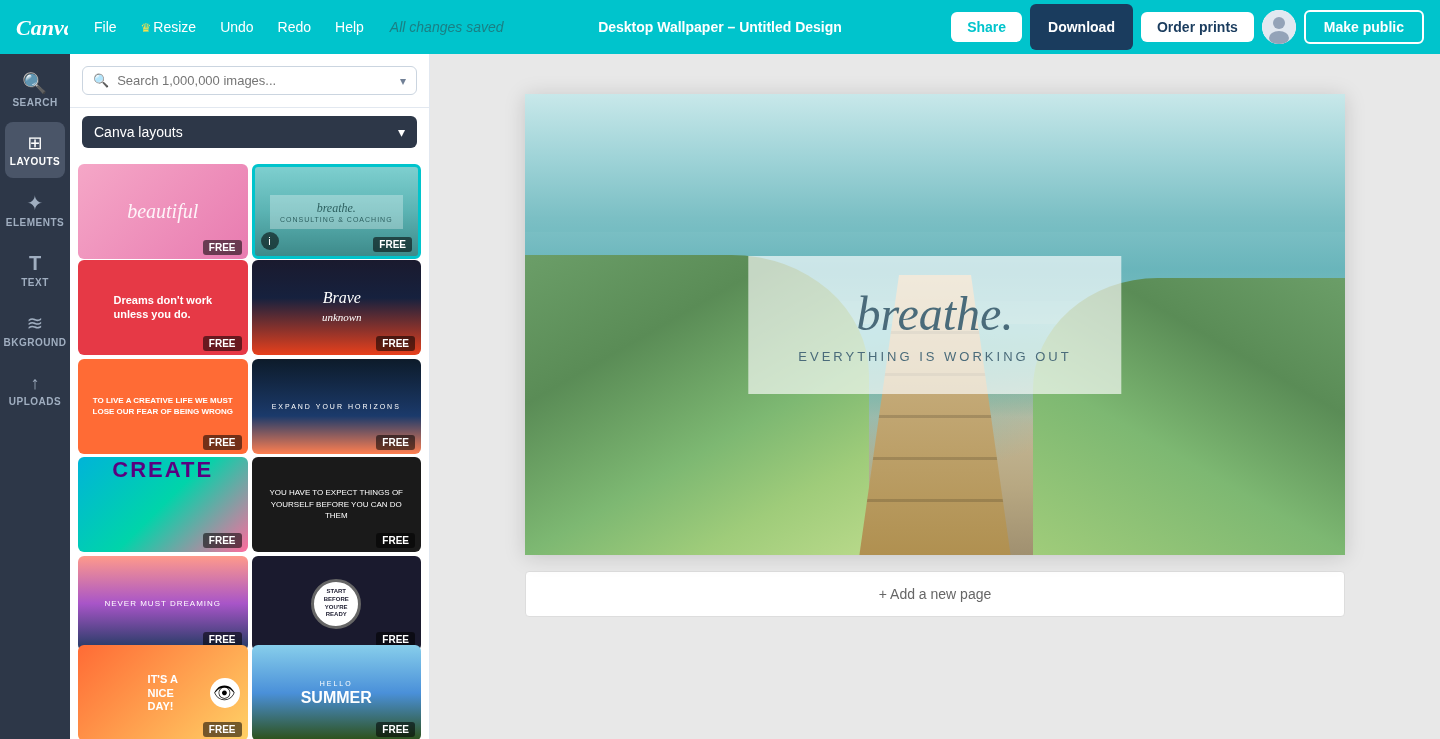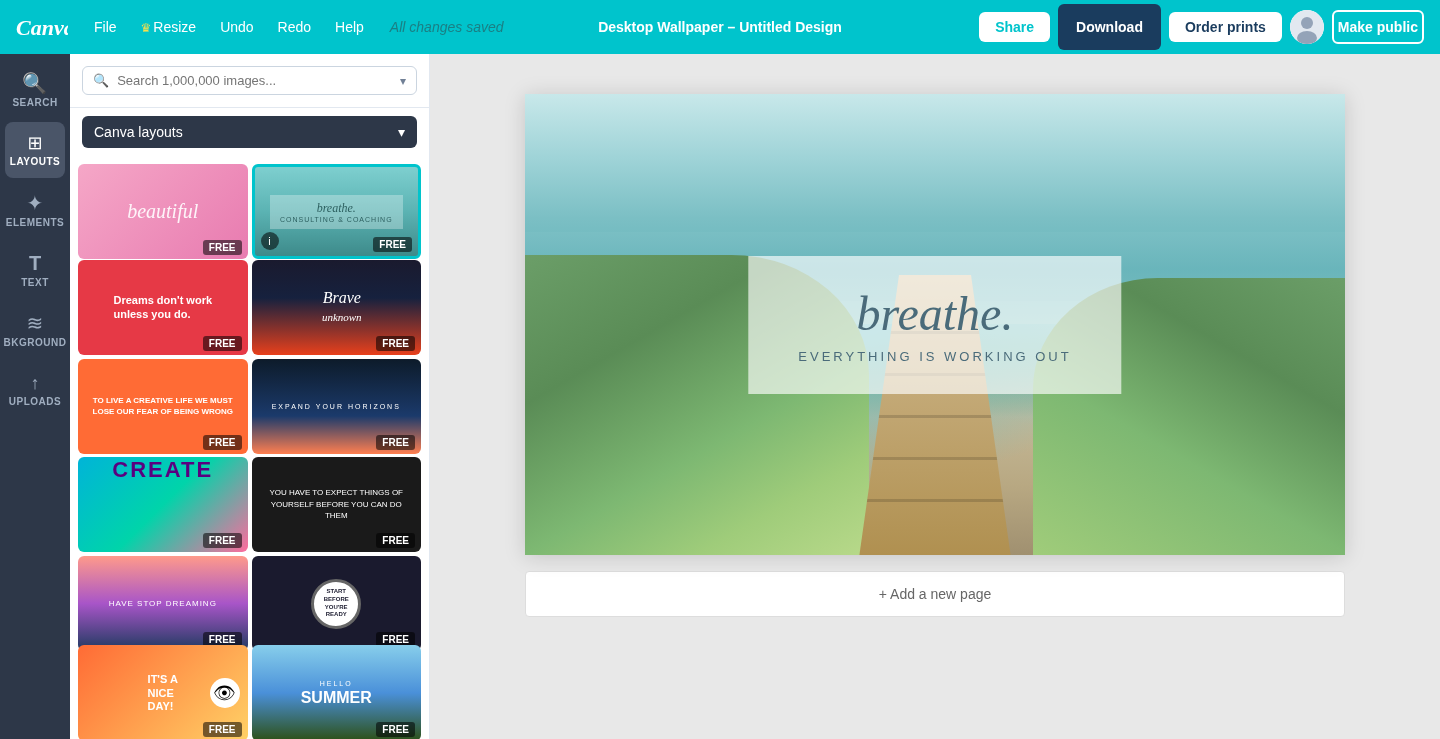--- a/index.html
+++ b/index.html
@@ -18,21 +18,21 @@
       white-space: nowrap;
     }
     .crown-icon { color: #f9e04b; font-size: 12px; margin-right: 2px; }
     .saved-text { color: #1a7f84; font-style: italic; font-size: 14px; margin-left: 8px; }
     .doc-title { position: absolute; left: 50%; transform: translateX(-50%); color: #fff; font-size: 14px; font-weight: 600; white-space: nowrap; }
     .topbar-right { margin-left: auto; display: flex; align-items: center; gap: 8px; }
     .btn-share { background: #fff; color: #00c4cc; border: none; border-radius: 6px; padding: 7px 16px; font-size: 14px; font-weight: 600; cursor: pointer; }
     .btn-download { background: #1a3c5e; color: #fff; border: none; border-radius: 6px; padding: 15px 18px; font-size: 14px; font-weight: 600; cursor: pointer; }
     .btn-order { background: #fff; color: #1a3c5e; border: none; border-radius: 6px; padding: 7px 16px; font-size: 14px; font-weight: 600; cursor: pointer; }
     .avatar { width: 34px; height: 34px; border-radius: 50%; background: #fff; display: flex; align-items: center; justify-content: center; overflow: hidden; cursor: pointer; }
-    .btn-public { background: #00c4cc; color: #fff; border: 2px solid #fff; border-radius: 6px; padding: 7px 4px; font-size: 14px; font-weight: 600; cursor: pointer; }
+    .btn-public { background: #00c4cc; color: #fff; border: 2px solid #fff; border-radius: 6px; padding: 7px 18px; font-size: 14px; font-weight: 600; cursor: pointer; }
 
     
     .main { display: flex; height: calc(739px - 54px); }
 
     
     .sidebar {
       width: 70px; background: #2d3748; display: flex; flex-direction: column;
       align-items: center; padding-top: 8px; gap: 4px; flex-shrink: 0;
     }
     .sidebar-item {
@@ -301,21 +301,21 @@
         <div style="font-size:22px;color:#5a0080;font-weight:900;letter-spacing:2px;">CREATE</div>
         <span class="badge">FREE</span>
       </div>
 
       <div class="template-card t8">
         <div style="font-size:8px;color:#fff;text-align:center;line-height:1.4;padding:6px;">YOU HAVE TO EXPECT THINGS OF YOURSELF BEFORE YOU CAN DO THEM</div>
         <span class="badge">FREE</span>
       </div>
 
       <div class="template-card t9">
-        <div style="font-size:8px;color:#fff;text-align:center;letter-spacing:1px;">HAVE STOP DREAMING</div>
+        <div style="font-size:8px;color:#fff;text-align:center;letter-spacing:1px;">NEVER MUST DREAMING</div>
         <span class="badge">FREE</span>
       </div>
 
       <div class="template-card t10">
         <div class="t10-inner">
           <div style="font-size:6px;color:#1a1a2e;text-align:center;font-weight:700;line-height:1.3;padding:4px;">START<br>BEFORE<br>YOU'RE<br>READY</div>
         </div>
         <span class="badge">FREE</span>
       </div>
 

